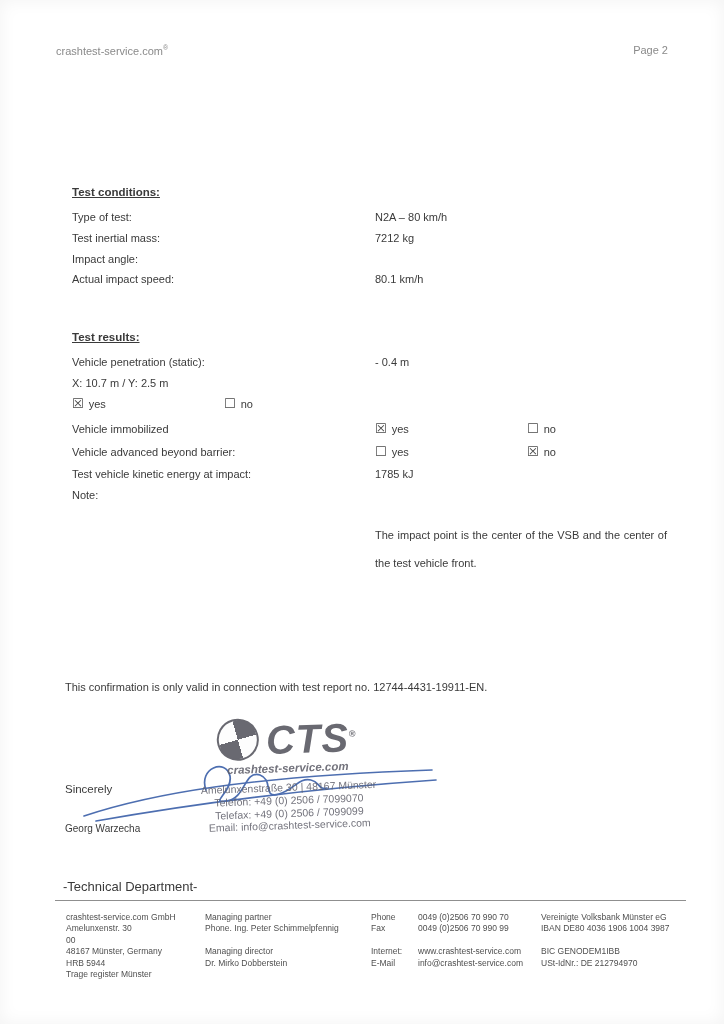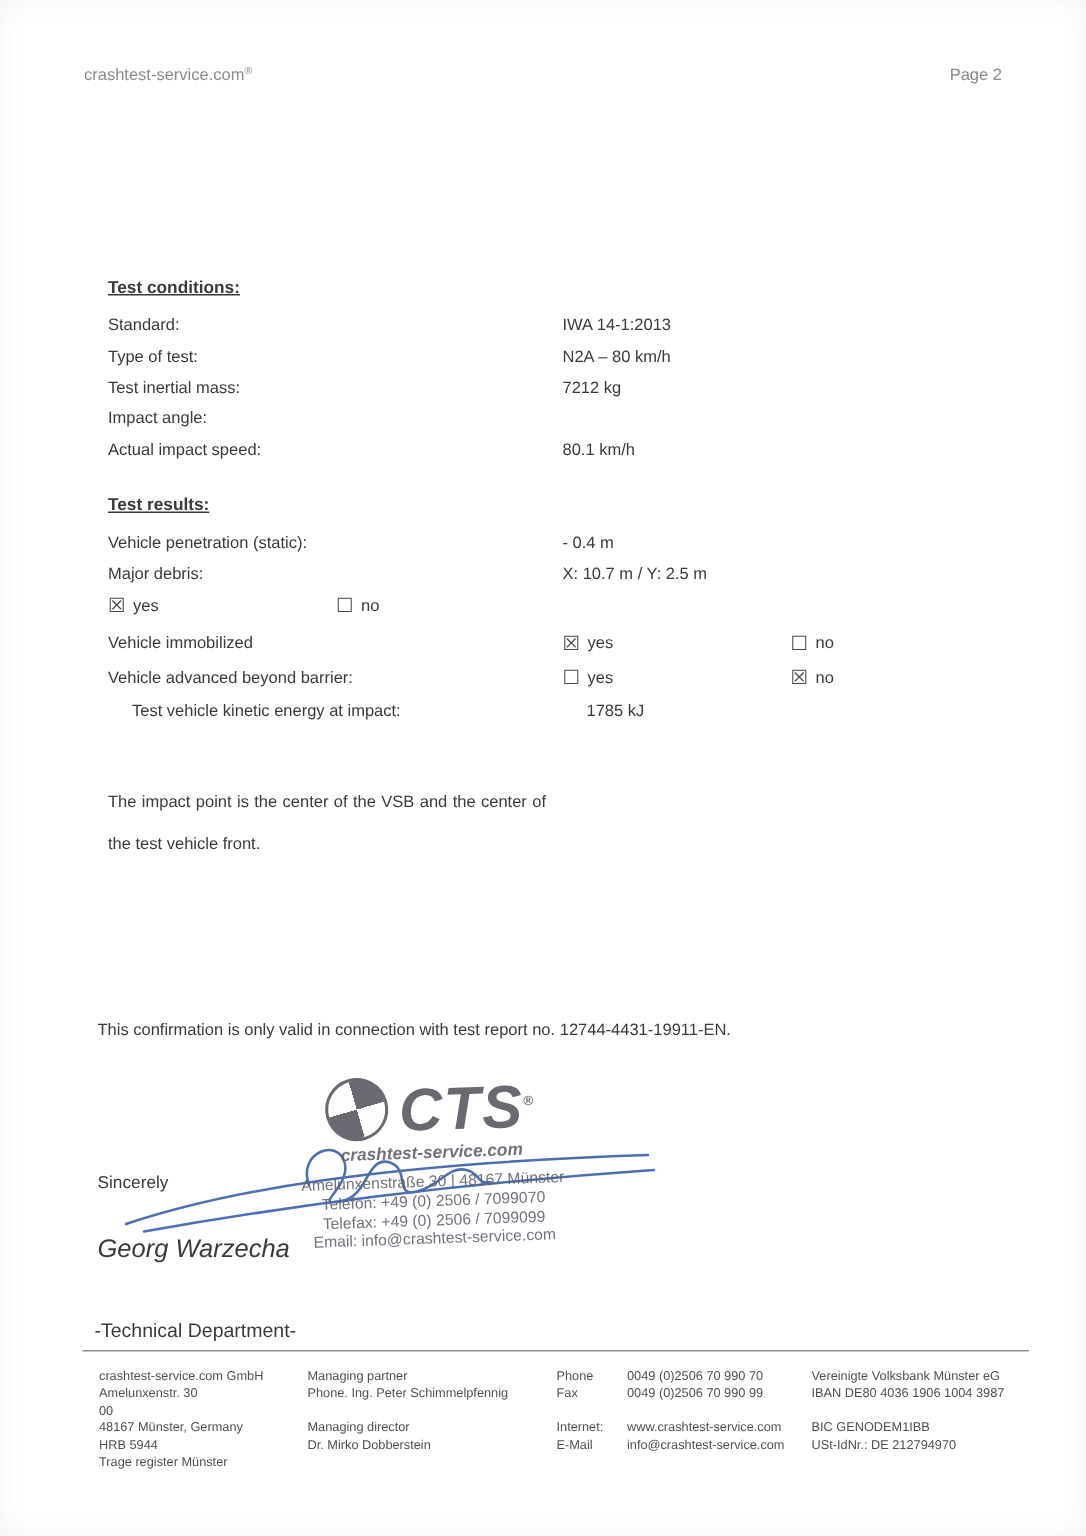--- a/index.html
+++ b/index.html
@@ -18,28 +18,28 @@
   .sec-conditions{top:186px;}
   .sec-results{top:331px;}
   .sec-title{font-weight:bold;font-size:11.5px;text-decoration:underline;margin-bottom:9px;}
   .row{display:flex;align-items:flex-start;line-height:20.8px;font-size:11px;}
   .lbl{width:303px;flex:0 0 303px;}
   .val{flex:1;}
   .cbgroup{display:flex;}
   .cb{display:flex;align-items:center;gap:5px;}
   .cb-yes{width:152px;flex:0 0 152px;}
   .box{font-size:13px;line-height:20.8px;color:#4a4a4a;}
-  .m5{margin-top:5px;} .m2{margin-top:2px;} .m1{margin-top:1px;margin-left:16px;}
+  .m5{margin-top:5px;} .m2{margin-top:2px;} .m1{margin-top:1px;}
   .notetext{display:inline-block;width:292px;text-align:justify;line-height:28px;margin-top:36px;}
   
   .confirm{position:absolute;top:681px;left:65px;font-size:11px;text-align:center;}
   
   .sig-svg{position:absolute;left:80px;top:750px;}
   .sig-closing{position:absolute;left:65px;top:783px;font-size:11.5px;}
-  .sig-name{position:absolute;left:65px;top:823px;font-size:17px;font-style:italic;}
+  .sig-name{position:absolute;left:65px;top:823px;font-size:10px;}
   .sig-dept{position:absolute;left:63px;top:879px;font-size:13px;text-align:right;}
   .stamp{position:absolute;left:166px;top:714px;width:244px;text-align:center;
          color:#5f5f6a;transform:rotate(-2deg);opacity:.88;}
   .logo-row{display:flex;justify-content:center;align-items:center;gap:7px;}
   .cts-symbol{width:42px;height:42px;border-radius:50%;border:2px solid #55555e;box-sizing:border-box;
       background:conic-gradient(#55555e 0 90deg,#fdfdfd 90deg 180deg,#55555e 180deg 270deg,#fdfdfd 270deg 360deg);
       transform:rotate(-14deg);}
   .cts-text{font-size:40px;font-weight:bold;font-style:italic;letter-spacing:1px;color:#55555e;line-height:44px;}
   .cts-text sup{font-size:9px;font-style:normal;}
   .stamp-site{font-size:11.5px;font-weight:bold;font-style:italic;margin-top:1px;}
@@ -59,24 +59,20 @@
 <div class="page">
 
   <div class="header">
     <span class="brand"><span>crashtest-service.com</span><sup>®</sup></span>
     <span class="pageno">Page 2</span>
   </div>
 
   <div class="section sec-conditions">
     <div class="sec-title">Test conditions:</div>
     <div class="row">
-      <span class="lbl">Standard:</span>
-      <span class="val">IWA 14-1:2013</span>
-    </div>
-    <div class="row">
       <span class="lbl">Type of test:</span>
       <span class="val">N2A – 80 km/h</span>
     </div>
     <div class="row">
       <span class="lbl">Test inertial mass:</span>
       <span class="val">7212 kg</span>
     </div>
     <div class="row">
       <span class="lbl">Impact angle:</span>
     </div>
@@ -86,21 +82,20 @@
     </div>
   </div>
 
   <div class="section sec-results">
     <div class="sec-title">Test results:</div>
     <div class="row">
       <span class="lbl">Vehicle penetration (static):</span>
       <span class="val">- 0.4 m</span>
     </div>
     <div class="row">
-      <span class="lbl">Major debris:</span>
       <span class="val">X: 10.7 m / Y: 2.5 m</span>
     </div>
 
     <div class="row">
       <span class="val cbgroup">
         <span class="cb cb-yes">
           <span class="box">☒</span>
           <span>yes</span>
         </span>
         <span class="cb">
@@ -137,20 +132,21 @@
         </span>
       </span>
     </div>
 
     <div class="row m1">
       <span class="lbl">Test vehicle kinetic energy at impact:</span>
       <span class="val">1785 kJ</span>
     </div>
 
     <div class="row">
+      <span class="lbl">Note:</span>
       <span class="val"><span class="notetext">The impact point is the center of the VSB and the center of the test vehicle front.</span></span>
     </div>
   </div>
 
   <div class="confirm">This confirmation is only valid in connection with test report no. 12744-4431-19911-EN.</div>
 
   <svg class="sig-svg" width="370" height="72" viewBox="0 0 370 72">
     <g fill="none" stroke="#3a5fa8" stroke-width="1.7" stroke-linecap="round" opacity="0.9">
       <path d="M4 66 C 70 44, 170 26, 352 20"></path>
       <path d="M16 71 C 100 56, 210 40, 356 30"></path>

